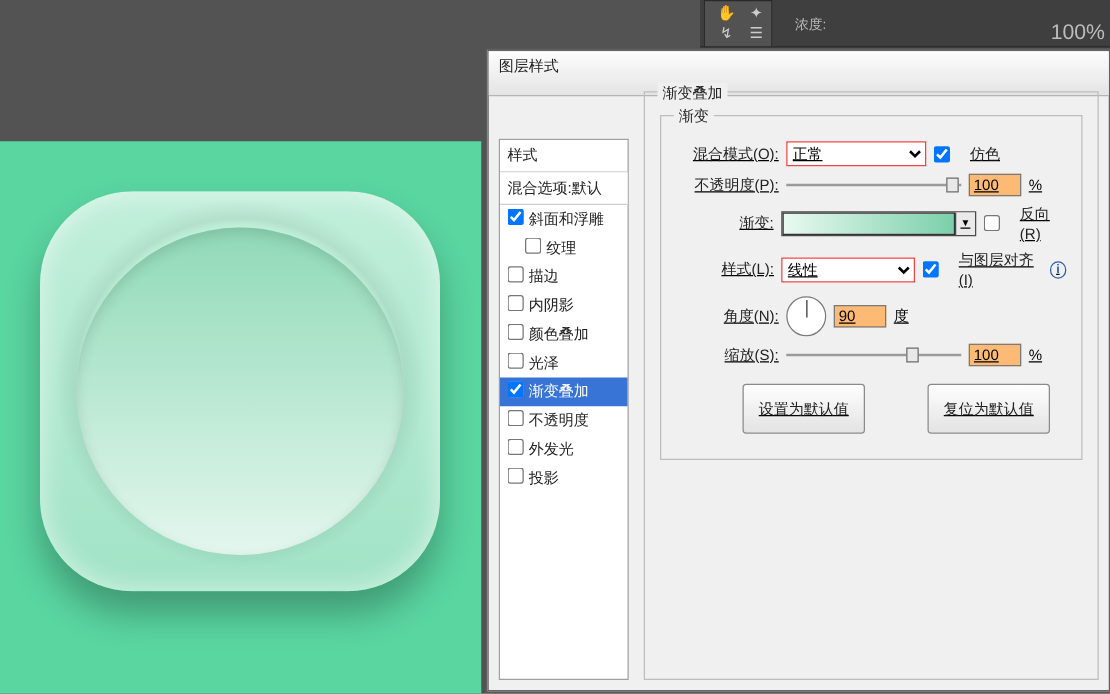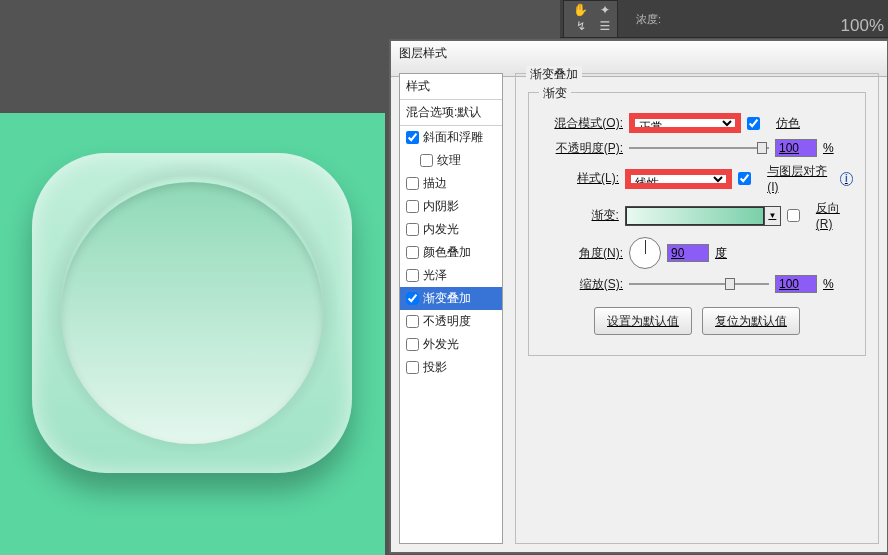--- a/index.html
+++ b/index.html
@@ -30,58 +30,58 @@
   .tb-icons span { color: #ccc; display: inline-block; width: 22px; height: 18px; text-align: center; }
   .tb-label { position: absolute; left: 636px; top: 12px; color: #b9b9b9; font-size: 11px; }
   .tb-right { position: absolute; right: 4px; top: 16px; color: #bcbcbc; font-size: 17px; }
 
   
   .dialog { position: absolute; left: 390px; top: 40px; width: 498px; height: 513px; background: #f0f0f0; border: 1px solid #646464; box-shadow: 0 0 0 1px rgba(255,255,255,0.08); }
   .dlg-title { height: 36px; line-height: 24px; padding-left: 8px; background: linear-gradient(#fdfdfd,#e4e4e4); border-bottom: 1px solid #b4b4b4; color: #222; }
   .dlg-body { position: absolute; left: 8px; top: 32px; right: 8px; bottom: 8px; display: flex; gap: 12px; }
 
   
-  .styles-col { width: 104px; border: 1px solid #a0a0a0; background: #fff; }
+  .styles-col { width: 104px; border: 1px solid #a0a0a0; background: #fff; margin-top: 38px; }
   .styles-hdr { border-bottom: 1px solid #cfcfcf; padding: 4px 6px; color: #222; }
   .styles-sub { border-bottom: 1px solid #cfcfcf; padding: 4px 6px; color: #222; background: #fff; }
   .styles-list { }
-  .s-item { display: flex; align-items: center; gap: 4px; padding: 3px 6px; color: #222; }
+  .s-item { display: flex; gap: 4px; padding: 3px 6px; color: #222; }
   .s-item.indent { padding-left: 20px; }
   .s-item.sel { background: #3874d6; color: #fff; }
   .s-item input[type=checkbox] { width: 13px; height: 13px; }
 
   
   .group { flex: 1; border: 1px solid #bdbdbd; position: relative; padding: 18px 12px 12px; }
   .group > .legend { position: absolute; top: -8px; left: 10px; background: #f0f0f0; padding: 0 4px; color: #222; }
   .inner-group { border: 1px solid #bdbdbd; position: relative; padding: 14px 12px 20px; text-decoration: underline; }
   .inner-group > .legend { position: absolute; top: -8px; left: 10px; background: #f0f0f0; padding: 0 4px; color: #222; }
 
   .row { display: flex; align-items: center; gap: 6px; margin: 6px 0; }
   .lbl { width: 82px; text-align: right; color: #222; }
   select, input[type=text] { font-size: 12px; }
-  select { height: 20px; border: 6px solid #ef4444; background: #fff; }
+  select { height: 20px; border: 1px solid #ef4444; background: #fff; }
   .sel-wide { width: 112px; }
-  input.val { width: 42px; height: 18px; border: 1px solid #7a7a7a; padding: 0 3px; text-align: left; background: #8b5cf6; }
+  input.val { width: 42px; height: 18px; border: 1px solid #7a7a7a; padding: 0 3px; text-align: left; background: #fdba74; }
   .ck { display: flex; align-items: center; gap: 16px; color: #222; }
 
   
   .slider { position: relative; width: 140px; height: 14px; }
   .slider .track { position: absolute; left: 0; right: 0; top: 6px; height: 2px; background: #9a9a9a; }
   .slider .thumb { position: absolute; top: 1px; width: 10px; height: 12px; background: #e8e8e8; border: 1px solid #6e6e6e; }
 
   
   .grad { width: 138px; height: 18px; border: 1px solid #333; background: linear-gradient(to right, #e9f9f1, #7ad0a9); display: inline-block; }
   .grad-combo { display: inline-flex; border: 1px solid #4a4a4a; }
   .grad-combo .arrow { width: 16px; display: flex; align-items: center; justify-content: center; background: #eaeaea; border-left: 1px solid #4a4a4a; font-size: 8px; }
 
   
   .dial { width: 32px; height: 32px; border: 1px solid #7a7a7a; border-radius: 999px; background: #fff; position: relative; }
   .dial::after { content: ""; position: absolute; left: 50%; top: 2px; width: 1px; height: 14px; background: #333; }
 
-  .btn { height: 28px; padding: 0 12px; border: 1px solid #8a8a8a; background: linear-gradient(#fefefe,#e3e3e3); border-radius: 3px; color: #222; cursor: pointer; }
+  .btn { height: 40px; padding: 0 12px; border: 1px solid #8a8a8a; background: linear-gradient(#fefefe,#e3e3e3); border-radius: 3px; color: #222; cursor: pointer; margin-left: 40px; }
   .btn-row { display: flex; gap: 10px; justify-content: center; margin-top: 14px; }
 
   .info-icon { display:inline-flex; width:14px; height:14px; border:1px solid #2a5db0; border-radius:999px; align-items:center; justify-content:center; color:#2a5db0; font-weight:bold; font-size:10px; }
 </style>
 </head>
 <body>
 
 <div class="tb"></div>
 <div class="tb-icons">
   <span style="position:absolute;left:6px;top:2px;">✋</span>
@@ -118,24 +118,20 @@
           <div class="s-item">
             <input type="checkbox" style="">
             <span>描边</span>
           </div>
           <div class="s-item">
             <input type="checkbox" style="">
             <span>内阴影</span>
           </div>
           <div class="s-item">
             <input type="checkbox" style="">
-            <span>内发光</span>
-          </div>
-          <div class="s-item">
-            <input type="checkbox" style="">
             <span>颜色叠加</span>
           </div>
           <div class="s-item">
             <input type="checkbox" style="">
             <span>光泽</span>
           </div>
           <div class="s-item sel">
             <input type="checkbox" checked="" style="">
             <span>渐变叠加</span>
           </div>
@@ -172,47 +168,47 @@
         </div>
 
         <div class="row">
           <span class="lbl">不透明度(P):</span>
           <div class="slider">
             <div class="track"></div>
               <div class="thumb" style="left:128px;"></div>
           </div>
           <input class="val" value="100" style="">
           <span>%</span>
-        </div>
-
-        <div class="row">
-          <span class="lbl">样式(L):</span>
-          <select class="sel-wide">
-            <option>线性</option>
-          </select>
-          <label class="ck">
-            <input type="checkbox" checked="" style="">
-            <span>与图层对齐(I)</span>
-          </label>
-          <span class="info-icon">i</span>
         </div>
 
         <div class="row">
           <span class="lbl">渐变:</span>
           <span class="grad-combo">
             <span class="grad"></span>
             <span class="arrow">▼</span>
           </span>
           <label class="ck">
             <input type="checkbox" style="">
             <span>反向(R)</span>
           </label>
         </div>
 
         <div class="row">
+          <span class="lbl">样式(L):</span>
+          <select class="sel-wide">
+            <option>线性</option>
+          </select>
+          <label class="ck">
+            <input type="checkbox" checked="" style="">
+            <span>与图层对齐(I)</span>
+          </label>
+          <span class="info-icon">i</span>
+        </div>
+
+        <div class="row">
           <span class="lbl">角度(N):</span>
           <span class="dial"></span>
           <input class="val" value="90" style="">
           <span>度</span>
         </div>
 
         <div class="row">
           <span class="lbl">缩放(S):</span>
           <div class="slider">
             <div class="track"></div>

